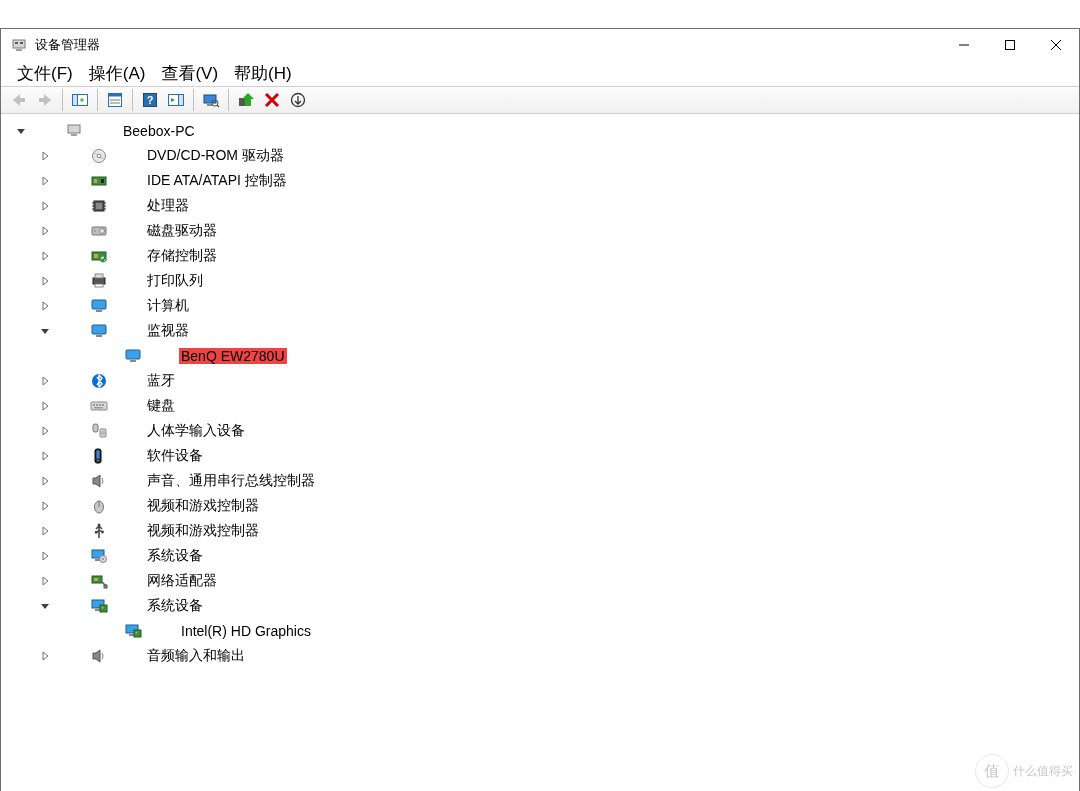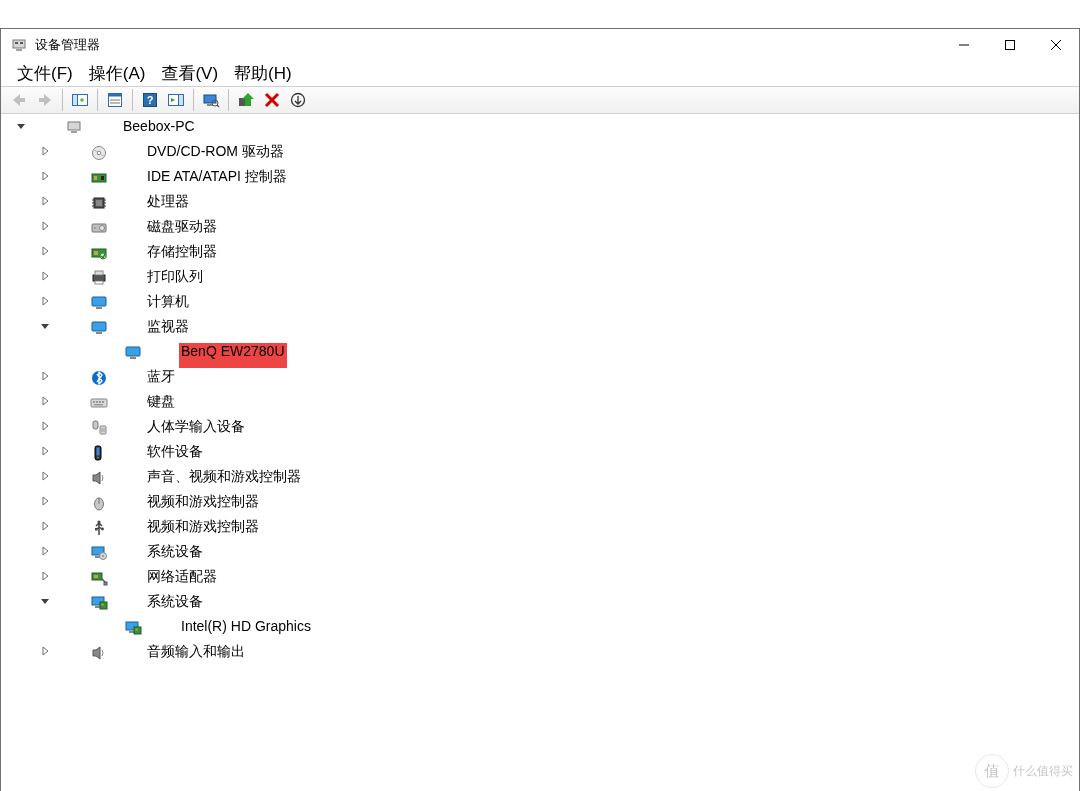--- a/index.html
+++ b/index.html
@@ -17,21 +17,21 @@
   .menubar .menu { padding: 2px 8px; font-size: 17px; }
   
   .toolbar { height: 28px; display: flex; align-items: center; padding-left: 6px; border-top: 1px solid #d0d0d0; border-bottom: 1px solid #d0d0d0; background: linear-gradient(#fcfcfc,#f0f0f0); gap: 2px; }
   .toolbar .tb { width: 24px; height: 24px; display: flex; align-items: center; justify-content: center; border: 1px solid transparent; }
   .toolbar .sep { width: 1px; height: 22px; background: #c0c0c0; margin: 0 3px; }
   .toolbar svg { display: block; }
   .toolbar .disabled { opacity: .45; }
   
   .tree-wrap { flex: 1; overflow: auto; border-top: 0; position: relative; }
   .tree { padding: 4px 0 4px 8px; }
-  .row { display: flex; height: 25px; white-space: nowrap; gap: 32px; }
+  .row { display: flex; align-items: center; height: 25px; white-space: nowrap; gap: 32px; }
   .row .expander { width: 16px; height: 16px; display: inline-flex; align-items: center; justify-content: center; margin-right: 4px; color: #595959; }
   .row .expander.blank { visibility: hidden; }
   .row .icon-slot { width: 20px; height: 20px; display: inline-flex; align-items: center; justify-content: center; margin-right: 4px; }
   .row .label { font-size: 14px; padding: 0 2px; }
   .row.sel .label { background: #ef4444; }
   .indent-0 { padding-left: 4px; }
   .indent-1 { padding-left: 28px; }
   .indent-2 { padding-left: 62px; }
   
   .statusbar { height: 24px; border-top: 1px solid #d0d0d0; background: #f0f0f0; }
@@ -392,21 +392,21 @@
             <svg width="10" height="10">
               <path d="M3 1 L8 5 L3 9 Z" fill="none" stroke="#707070" stroke-width="1"></path>
             </svg>
           </span>
           <span class="icon-slot">
             <svg width="18" height="18" viewBox="0 0 18 18">
               <path d="M3 6 L6 6 L10 3 L10 15 L6 12 L3 12 Z" fill="#888" stroke="#555"></path>
               <path d="M12 6 Q14 9 12 12" fill="none" stroke="#888"></path>
             </svg>
           </span>
-          <span class="label">声音、视频和游戏控制器</span>
+          <span class="label">声音、通用串行总线控制器</span>
         </div>
         <div class="row indent-1">
           <span class="expander">
             <svg width="10" height="10">
               <path d="M3 1 L8 5 L3 9 Z" fill="none" stroke="#707070" stroke-width="1"></path>
             </svg>
           </span>
           <span class="icon-slot">
             <svg width="18" height="18" viewBox="0 0 18 18">
               <ellipse cx="9" cy="10" rx="4.5" ry="6" fill="#c8c8c8" stroke="#777"></ellipse>

